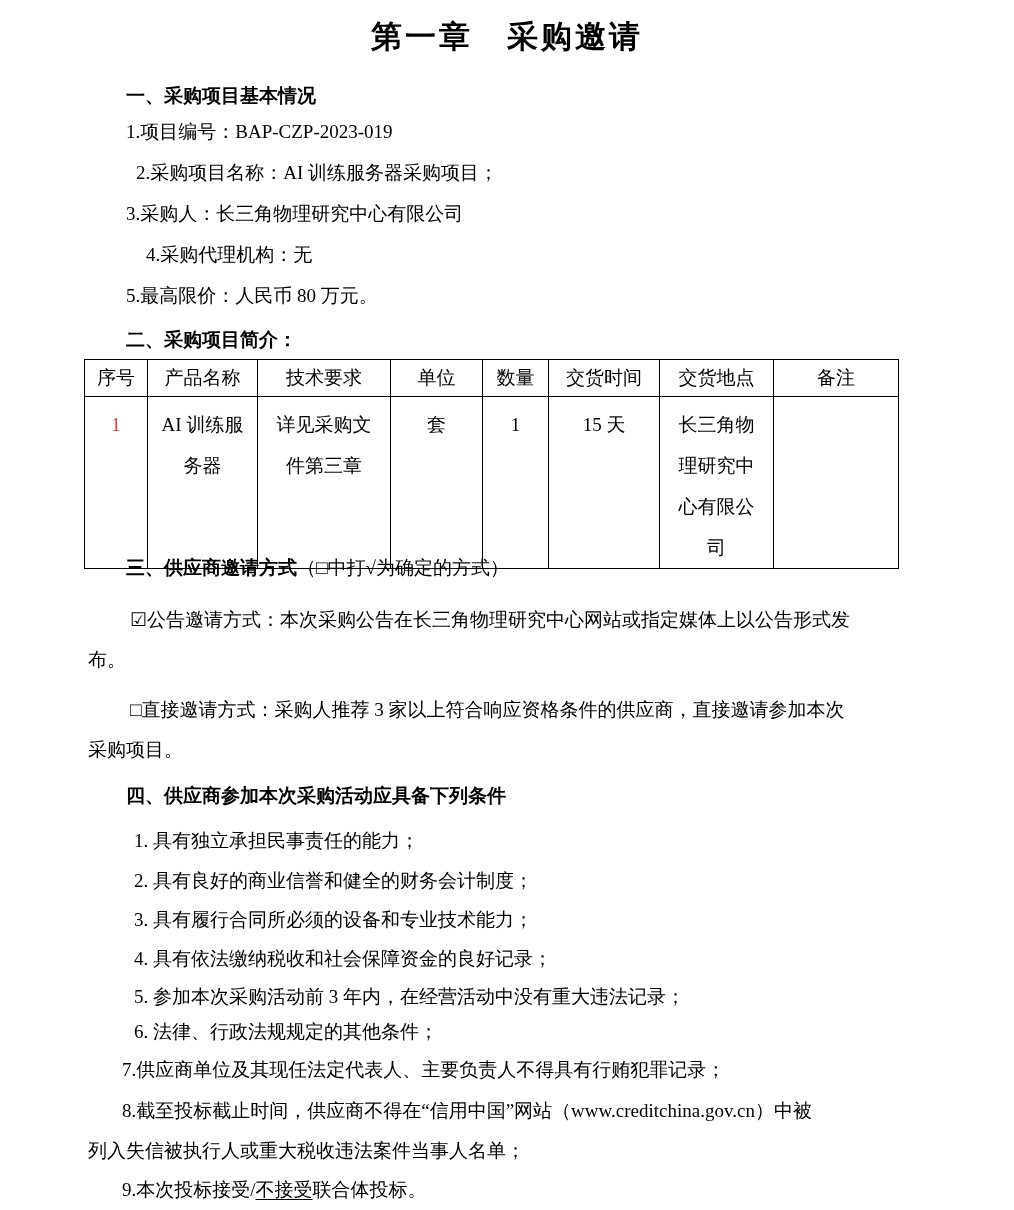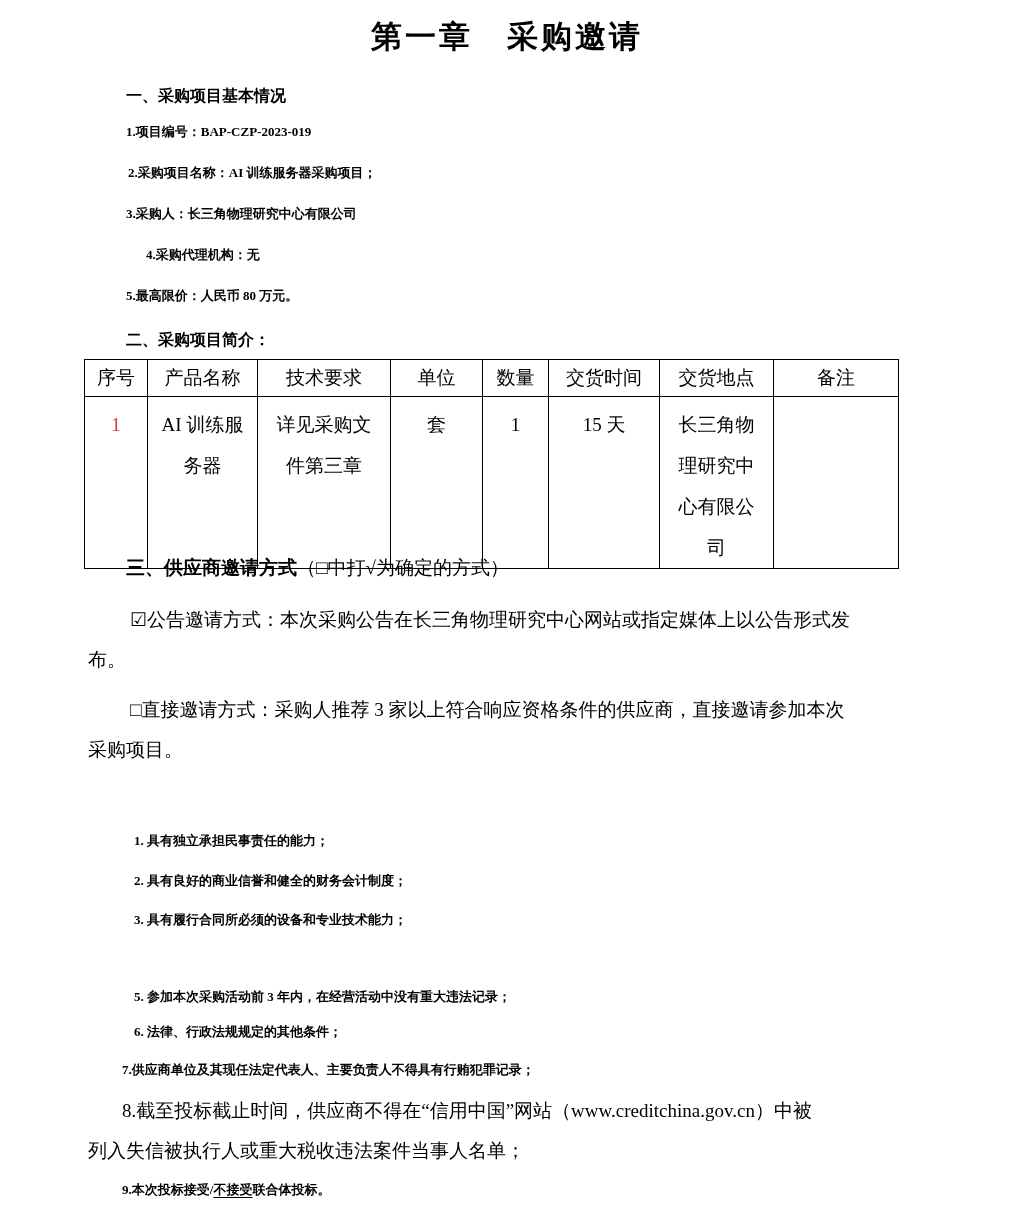--- a/index.html
+++ b/index.html
@@ -9,22 +9,22 @@
     color:#000;
   }
   .page { position:relative; width:970px; height:1210px; background:#fff; overflow:hidden; }
   .abs { position:absolute; }
 
   .doc-title {
     top:16px; left:0; width:1014px;
     text-align:center; font-size:31px; font-weight:bold; letter-spacing:3px;
   }
 
-  .h  { font-size:16px; font-weight:bold; line-height:28px; white-space:nowrap; }
-  .t  { font-size:13px; line-height:28px; white-space:nowrap;font-weight:bold; }
+  .h  { font-size:19px; font-weight:bold; line-height:28px; white-space:nowrap; }
+  .t  { font-size:19px; line-height:28px; white-space:nowrap; }
   .h-inline { font-size:19px; font-weight:bold; }
   .t-inline { font-size:19px; font-weight:normal; }
 
   .para { left:88px; width:842px; font-size:19px; }
   .pline { display:block; line-height:40px; white-space:nowrap; }
   .ind42 { padding-left:42px; }
   .ind34 { padding-left:34px; }
 
   table.products {
     left:84px; top:359px;
@@ -45,21 +45,21 @@
 </style>
 </head>
 <body>
 
 <div class="page">
 
   <div class="abs doc-title">第一章　采购邀请</div>
 
   <div class="abs h" style="left:126px; top:82px;">一、采购项目基本情况</div>
   <div class="abs t" style="left:126px; top:118px;">1.项目编号：BAP-CZP-2023-019</div>
-  <div class="abs t" style="left:128px; top:159px;">2.采购项目名称：AI 训练服务器采购项目；</div>
+  <div class="abs t" style="left:136px; top:159px;">2.采购项目名称：AI 训练服务器采购项目；</div>
   <div class="abs t" style="left:126px; top:200px;">3.采购人：长三角物理研究中心有限公司</div>
   <div class="abs t" style="left:126px; top:241px;margin-left:20px;">4.采购代理机构：无</div>
   <div class="abs t" style="left:126px; top:282px;">5.最高限价：人民币 80 万元。</div>
 
   <div class="abs h" style="left:126px; top:326px;">二、采购项目简介：</div>
 
   <table class="abs products">
     <colgroup>
       <col style="width:63px">
         <col style="width:110px">
@@ -114,24 +114,26 @@
 
   <div class="abs" style="left:126px; top:554px; line-height:28px; white-space:nowrap;">
     <span class="h-inline">三、供应商邀请方式</span><span class="t-inline">（□中打√为确定的方式）</span>
   </div>
 
   <div class="abs para" style="top:690px;">
     <span class="pline"><span class="ind42">□</span><span>直接邀请方式：采购人推荐 3 家以上符合响应资格条件的供应商，直接邀请参加本次</span></span>
     <span class="pline">采购项目。</span>
   </div>
 
+  <div class="abs h" style="left:126px; top:782px;">四、供应商参加本次采购活动应具备下列条件</div>
 
   <div class="abs t" style="left:134px; top:827px;">1. 具有独立承担民事责任的能力；</div>
   <div class="abs t" style="left:134px; top:867px;">2. 具有良好的商业信誉和健全的财务会计制度；</div>
   <div class="abs t" style="left:134px; top:906px;">3. 具有履行合同所必须的设备和专业技术能力；</div>
+  <div class="abs t" style="left:134px; top:945px;">4. 具有依法缴纳税收和社会保障资金的良好记录；</div>
   <div class="abs t" style="left:134px; top:983px;">5. 参加本次采购活动前 3 年内，在经营活动中没有重大违法记录；</div>
   <div class="abs t" style="left:134px; top:1018px;">6. 法律、行政法规规定的其他条件；</div>
   <div class="abs t" style="left:122px; top:1056px;">7.供应商单位及其现任法定代表人、主要负责人不得具有行贿犯罪记录；</div>
 
   <div class="abs para" style="top:1091px;">
     <span class="pline ind34">8.截至投标截止时间，供应商不得在“信用中国”网站（www.creditchina.gov.cn）中被</span>
     <span class="pline">列入失信被执行人或重大税收违法案件当事人名单；</span>
   </div>
 
   <div class="abs t" style="left:122px; top:1176px;text-align:right;">

